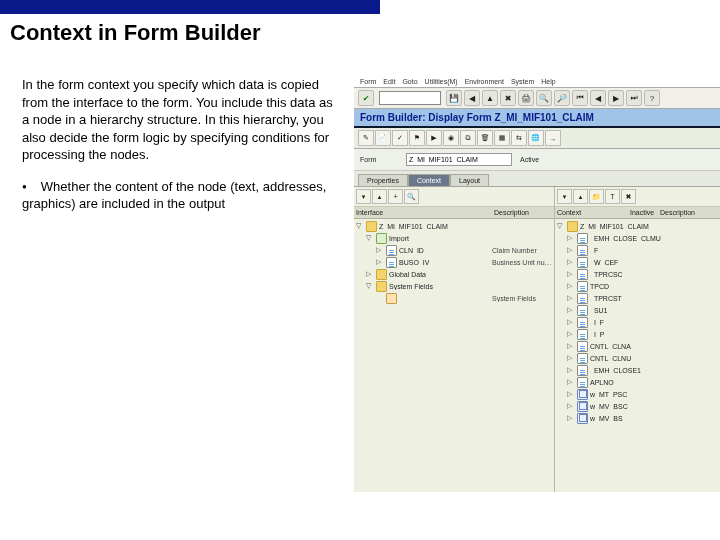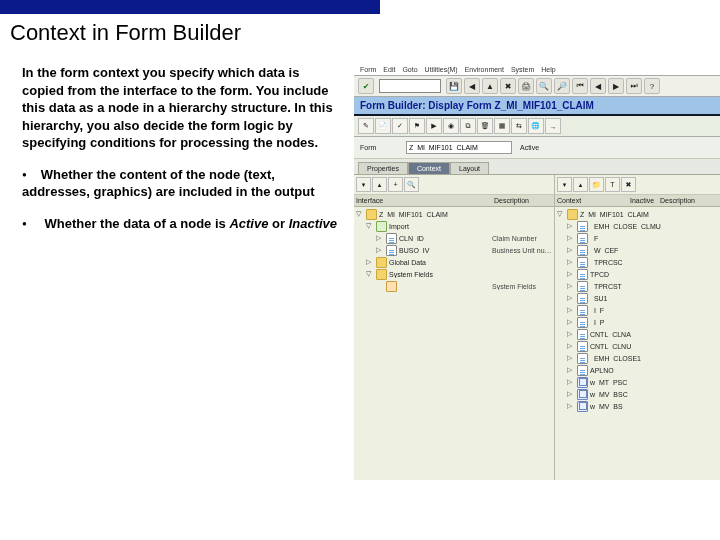--- a/index.html
+++ b/index.html
@@ -10,33 +10,32 @@
     height: 540px;
     overflow: hidden;
   }
   .topbar {
     height: 14px;
     background: #0a1a8a;
     width: 380px;
   }
   .title {
     font-size: 22px;
-    font-weight: normal;
-    margin: 6px 0 18px 10px;
+    font-weight: bold;
+    margin: 6px 0 30px 10px;
   }
   .page {
     display: flex;
     align-items: flex-start;
   }
   .textcol {
     width: 320px;
     padding: 0 12px 0 22px;
     font-size: 13px;
     line-height: 1.35;
-    font-weight: bold;
   }
   .textcol .bullet {
     margin: 14px 0 2px 0;
   }
   .textcol .bullet::before {
     content: "●";
     font-size: 8px;
     margin-right: 14px;
     vertical-align: 2px;
   }
@@ -192,23 +191,20 @@
 <body>
 
 <div class="topbar"></div>
 <div class="title">Context in Form Builder</div>
 
 <div class="page">
 
   <div class="textcol">
     <div>In the form context you specify which data is copied from the interface to the form. You include this data as a node in a hierarchy structure. In this hierarchy, you also decide the form logic by specifying conditions for processing the nodes.</div>
     <div class="bullet">Whether the content of the node (text, addresses, graphics) are included in the output</div>
-    <div class="bullet">
-      <span>Whether the data of a node is </span><i>Active</i><span> or </span><i>Inactive</i>
-    </div>
   </div>
 
   <div class="sap">
 
     <div class="menubar">
       <span>Form</span>
       <span>Edit</span>
       <span>Goto</span>
       <span>Utilities(M)</span>
       <span>Environment</span>

